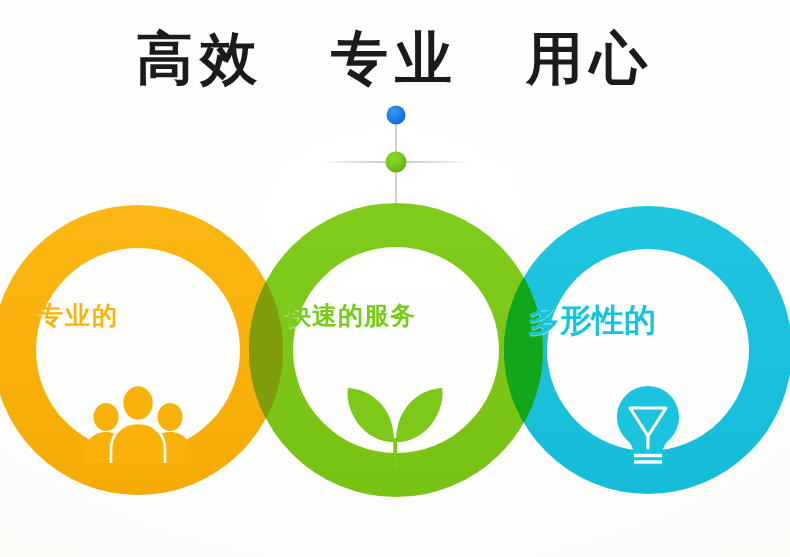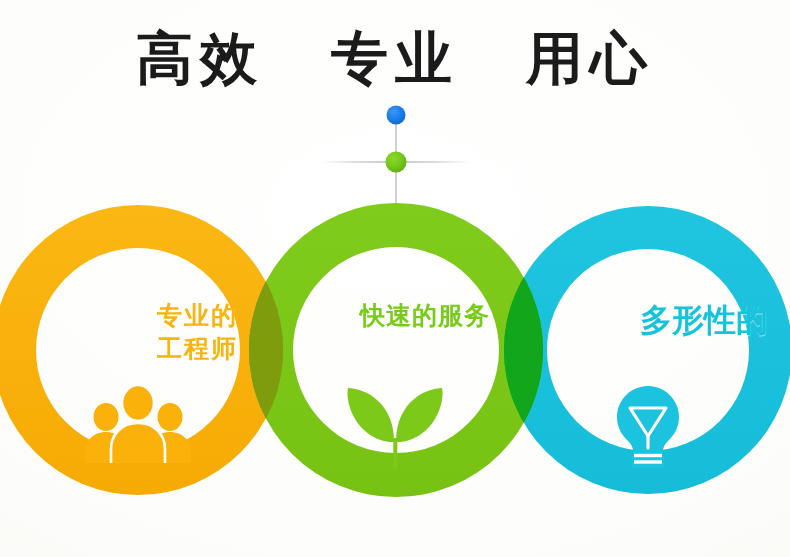--- a/index.html
+++ b/index.html
@@ -46,38 +46,38 @@
   
   #venn{
     position:absolute;
     left:0; top:0;
     width:790px; height:557px;
   }
 
   
   .ring-label{
     position:absolute;
-    text-align:right;
+    text-align:left;
     white-space:nowrap;
     font-family:"DejaVu Sans","Liberation Sans",sans-serif;
     font-weight:bold;
     line-height:1.30;
     z-index:6;
     pointer-events:none;
   }
   .ring-label .ln{ display:block; }
 
   #label-orange{
     left:38px;  top:300px; width:200px;
     font-size:25px; letter-spacing:2px;
     color:#f9b40f;
     text-shadow:0 1px 1px rgba(255,255,255,.6);
   }
   #label-green{
-    left:270px; top:300px; width:220px;
+    left:286px; top:300px; width:220px;
     font-size:25px; letter-spacing:1px;
     color:#76cc18;
     text-shadow:0 1px 1px rgba(255,255,255,.6);
   }
   #label-cyan{
     left:528px; top:300px; width:240px;
     font-size:32px; letter-spacing:0px;
     color:#16c3dd;
     text-shadow:0 1px 1px rgba(255,255,255,.6);
   }
@@ -257,21 +257,20 @@
     </g>
 
     <g stroke="#ffffff" stroke-width="3.4" stroke-linecap="butt">
       <line x1="28" y1="71.5" x2="56" y2="71.5"></line>
       <line x1="28" y1="78" x2="56" y2="78"></line>
     </g>
   </svg>
 
   <div class="ring-label" id="label-orange">
     <span class="ln">专业的</span>
-    <span class="ln">工程师</span>
   </div>
 
   <div class="ring-label" id="label-green">
     <span class="ln">快速的服务</span>
   </div>
 
   <div class="ring-label" id="label-cyan">
     <span class="ln">多形性的</span>
   </div>
 

